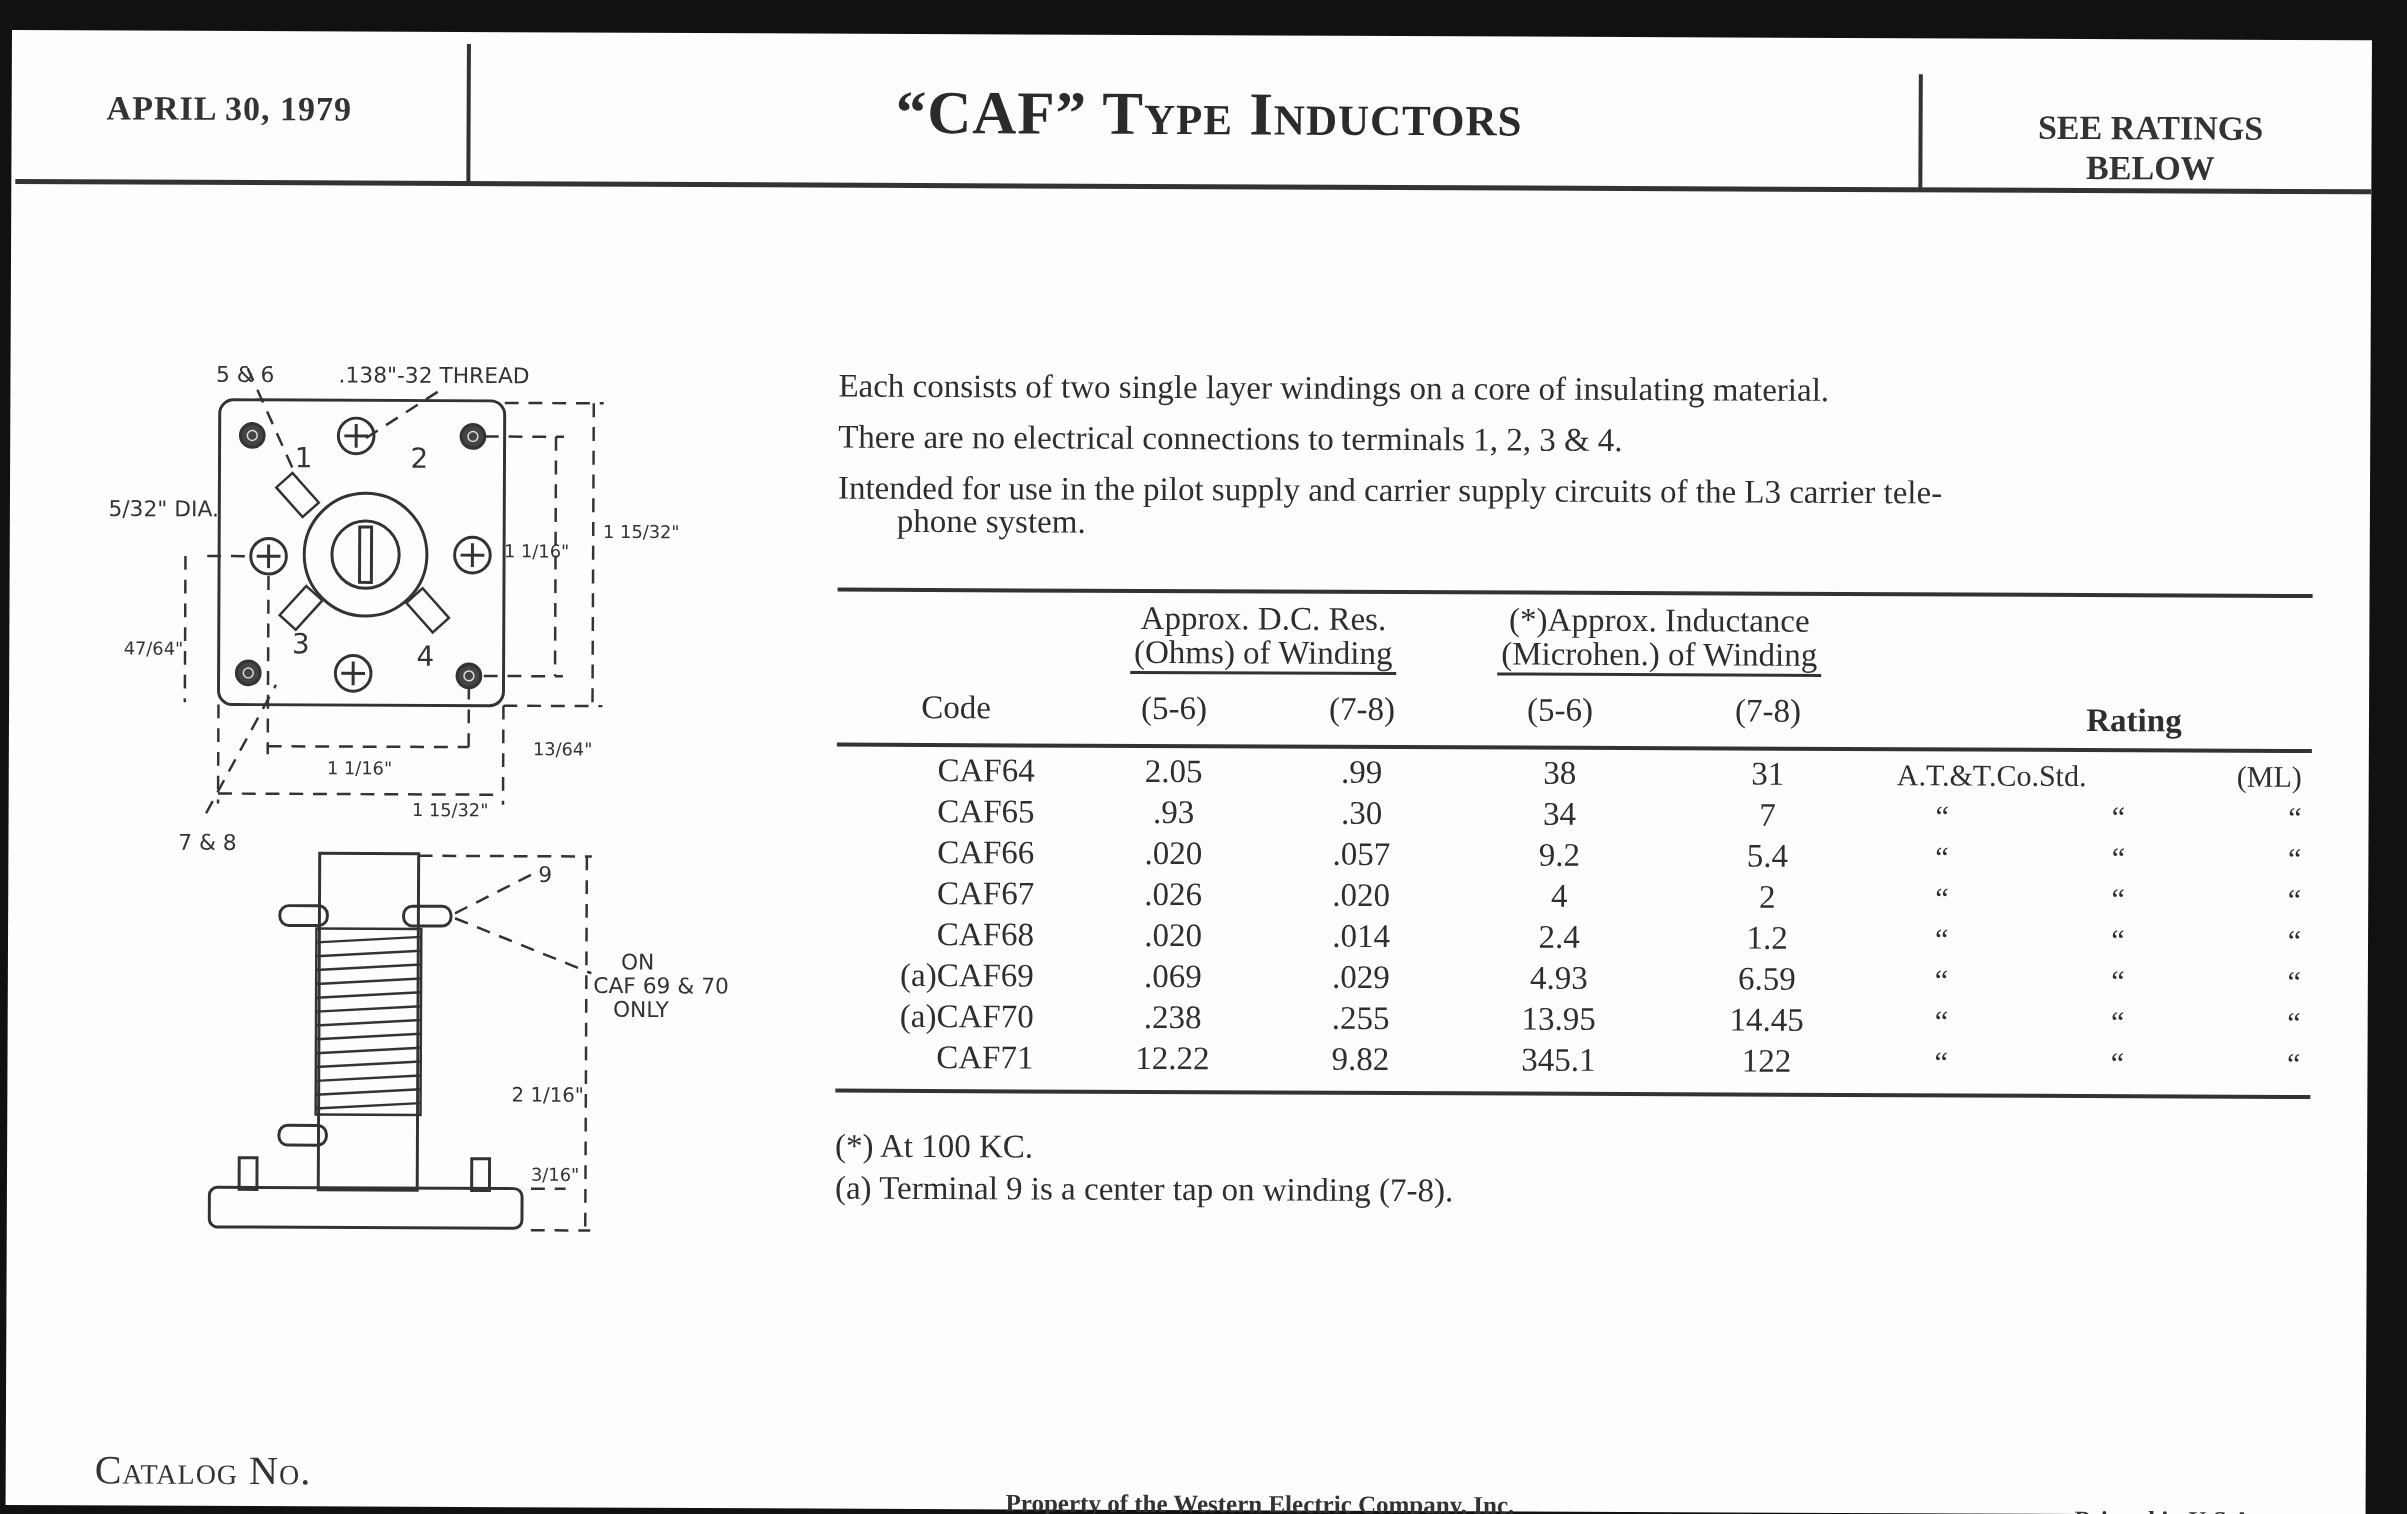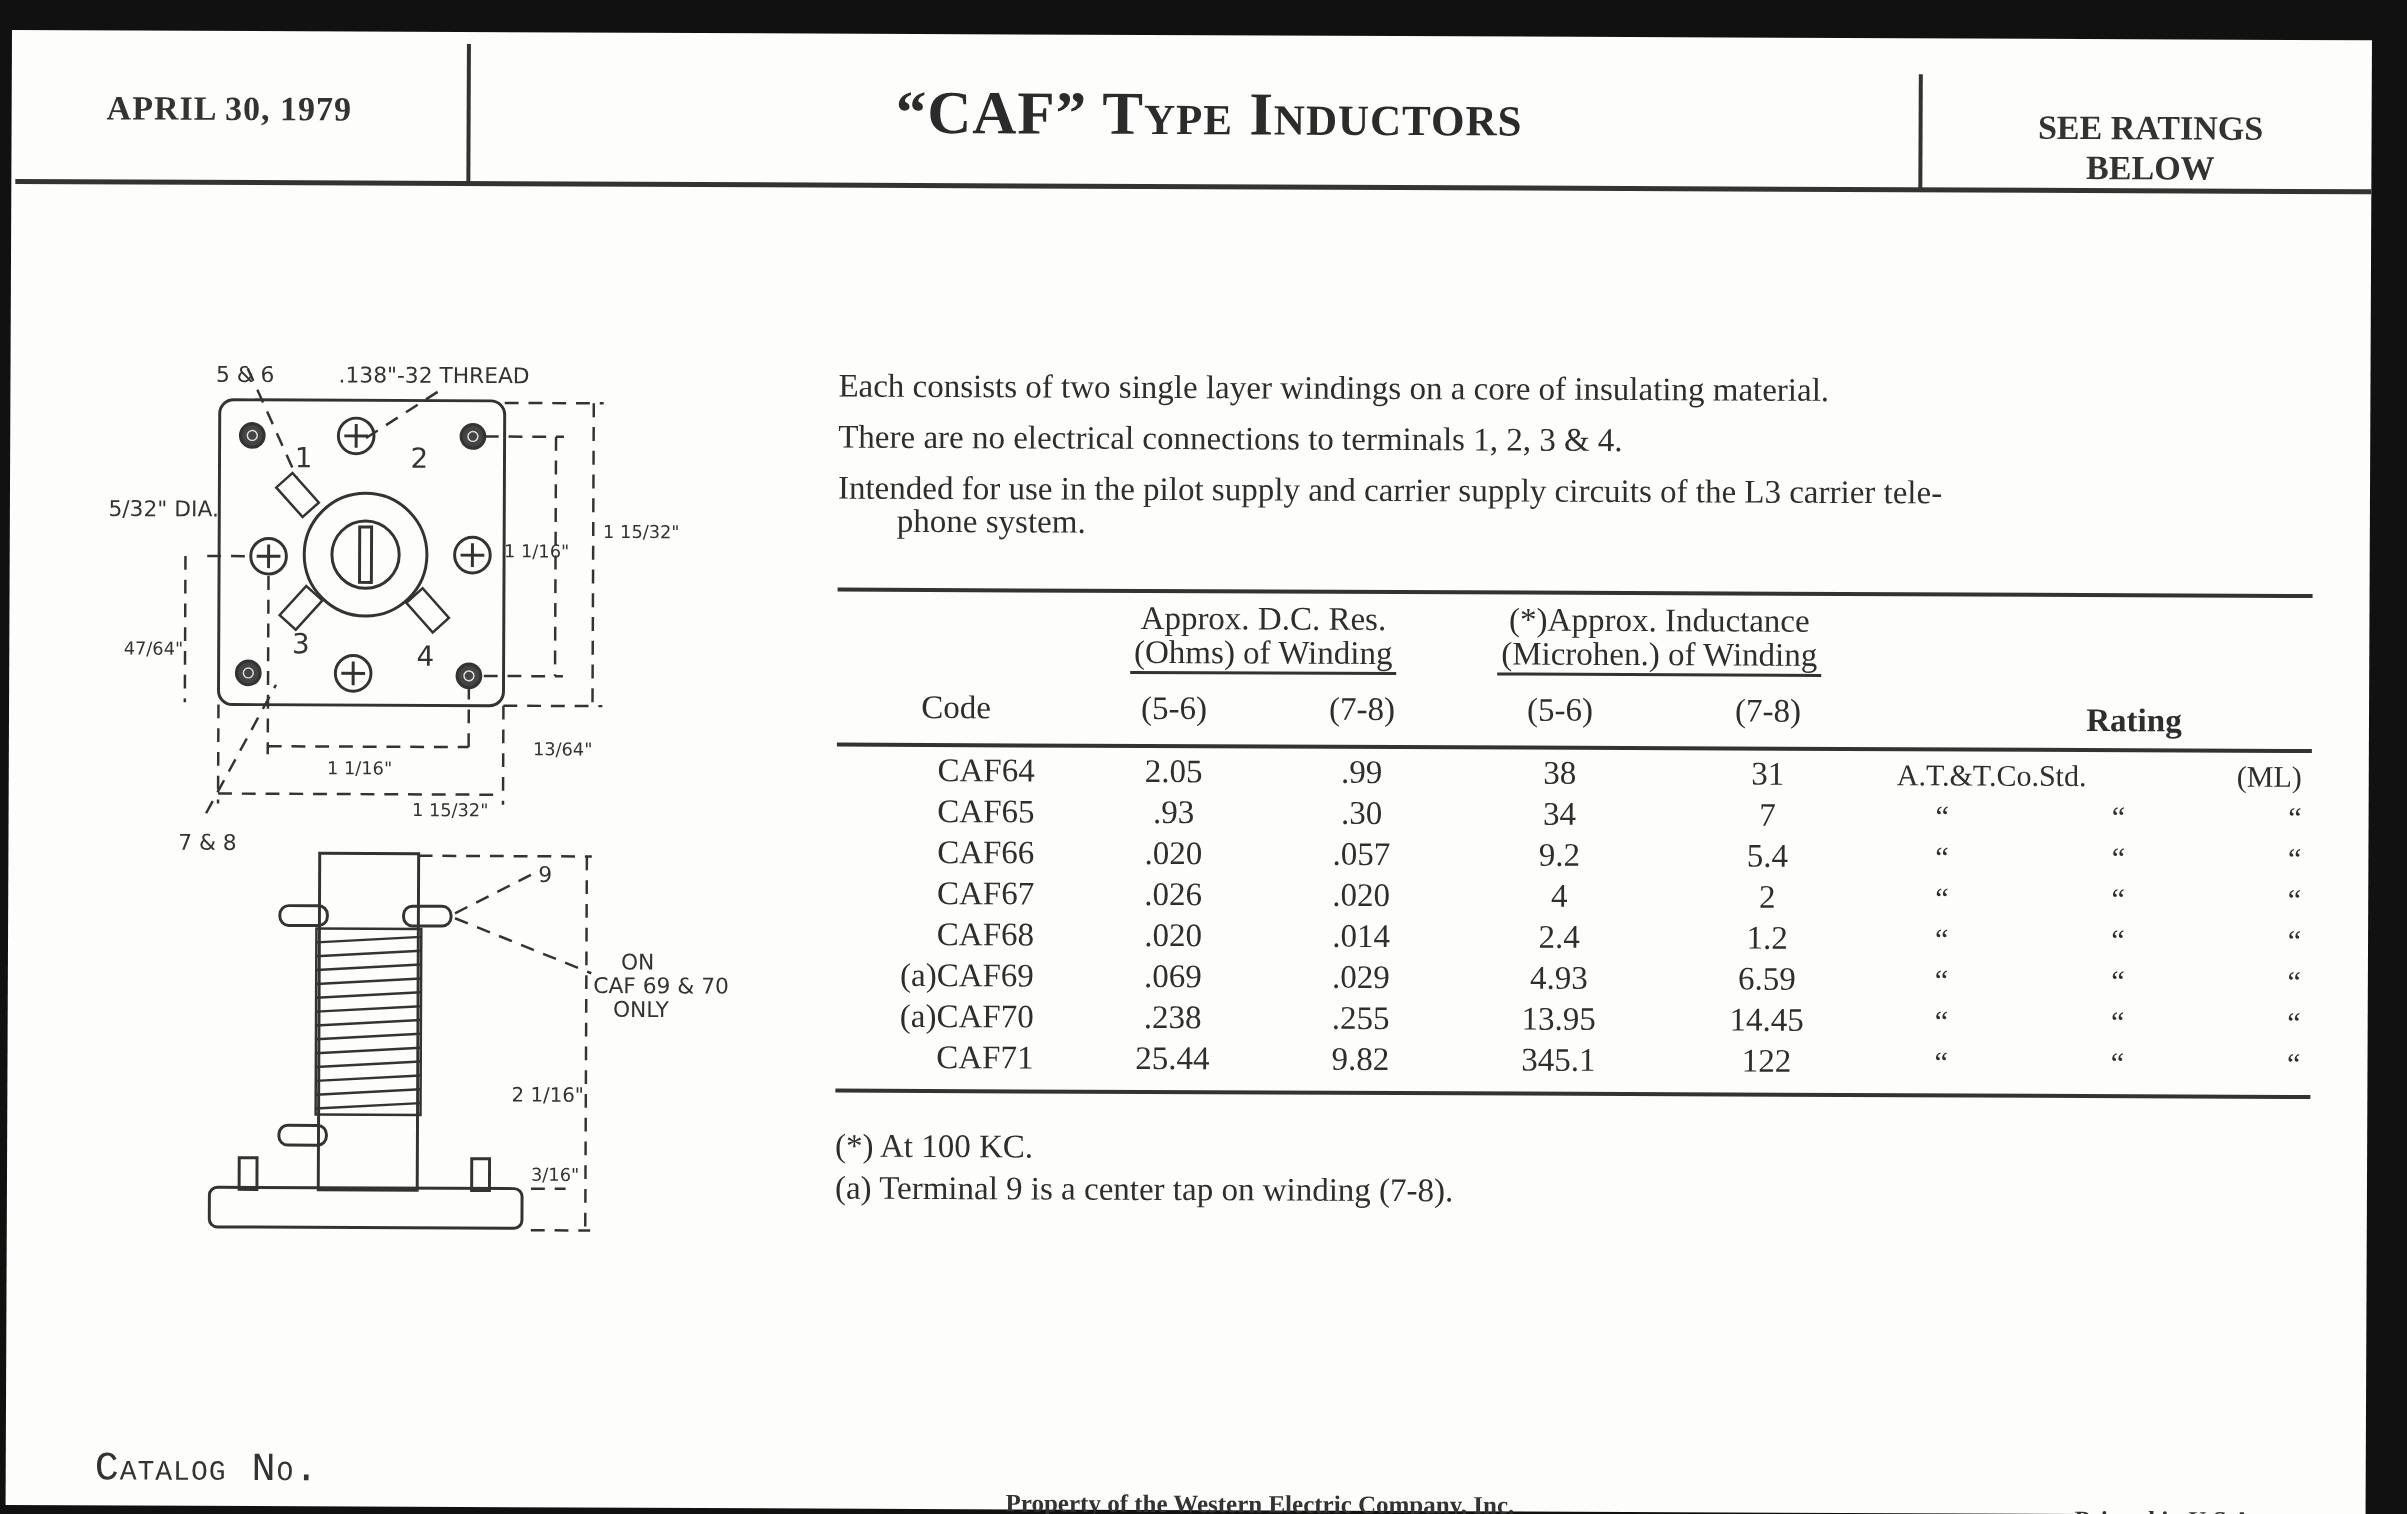--- a/index.html
+++ b/index.html
@@ -21,21 +21,21 @@
   .desc .indent { text-indent:0; padding-left:59px; margin-top:-18px; }
   table.spec { position:absolute; left:828px; top:594px; width:1485px; border-collapse:collapse;
                font-family:"Liberation Serif", serif; font-size:33px; color:#2e2e2e; }
   .spec td, .spec th { padding:0; font-weight:normal; }
   .grp { text-align:center; line-height:34px; }
   .grp span.u { display:inline-block; border-bottom:3px solid #333; padding:0 4px 2px; }
   .num { text-align:center; line-height:41px; }
   .code { text-align:right; padding-right:40px !important; line-height:41px; }
   .rating { text-align:center; line-height:41px; font-size:30px; }
   .foot { position:absolute; left:828px; top:1091px; font-family:"Liberation Serif", serif; font-size:33px; line-height:42px; color:#2e2e2e; }
-  .catalog { position:absolute; left:89px; top:1416px; font-family:Liberation Mono, monospace; font-size:40px;
+  .catalog { position:absolute; left:89px; top:1416px; font-family:Liberation Serif, serif; font-size:40px;
              font-variant:small-caps; color:#333; letter-spacing:1px; }
   .property { position:absolute; left:1000px; top:1455px; font-family:"Liberation Serif", serif; font-weight:bold; font-size:25px; color:#333; }
   .printed { position:absolute; left:2069px; top:1467px; font-family:"Liberation Serif", serif; font-weight:bold; font-size:25px; color:#333; }
   svg.drw text { font-family:"DejaVu Sans", sans-serif; fill:#333; }
 </style>
 </head>
 <body>
 
 <div class="card">
 
@@ -175,21 +175,21 @@
           <td class="num">13.95</td>
           <td class="num">14.45</td>
           <td class="rating" style="display: flex; justify-content: space-between; padding-left: 69px; padding-right: 20px;">
             <span>“</span>
             <span>“</span>
             <span>“</span>
           </td>
         </tr>
         <tr>
           <td class="code">CAF71</td>
-          <td class="num">25.44</td>
+          <td class="num">12.22</td>
           <td class="num">9.82</td>
           <td class="num">345.1</td>
           <td class="num">122</td>
           <td class="rating" style="display: flex; justify-content: space-between; padding-left: 69px; padding-right: 20px;">
             <span>“</span>
             <span>“</span>
             <span>“</span>
           </td>
         </tr>
       </tbody>

